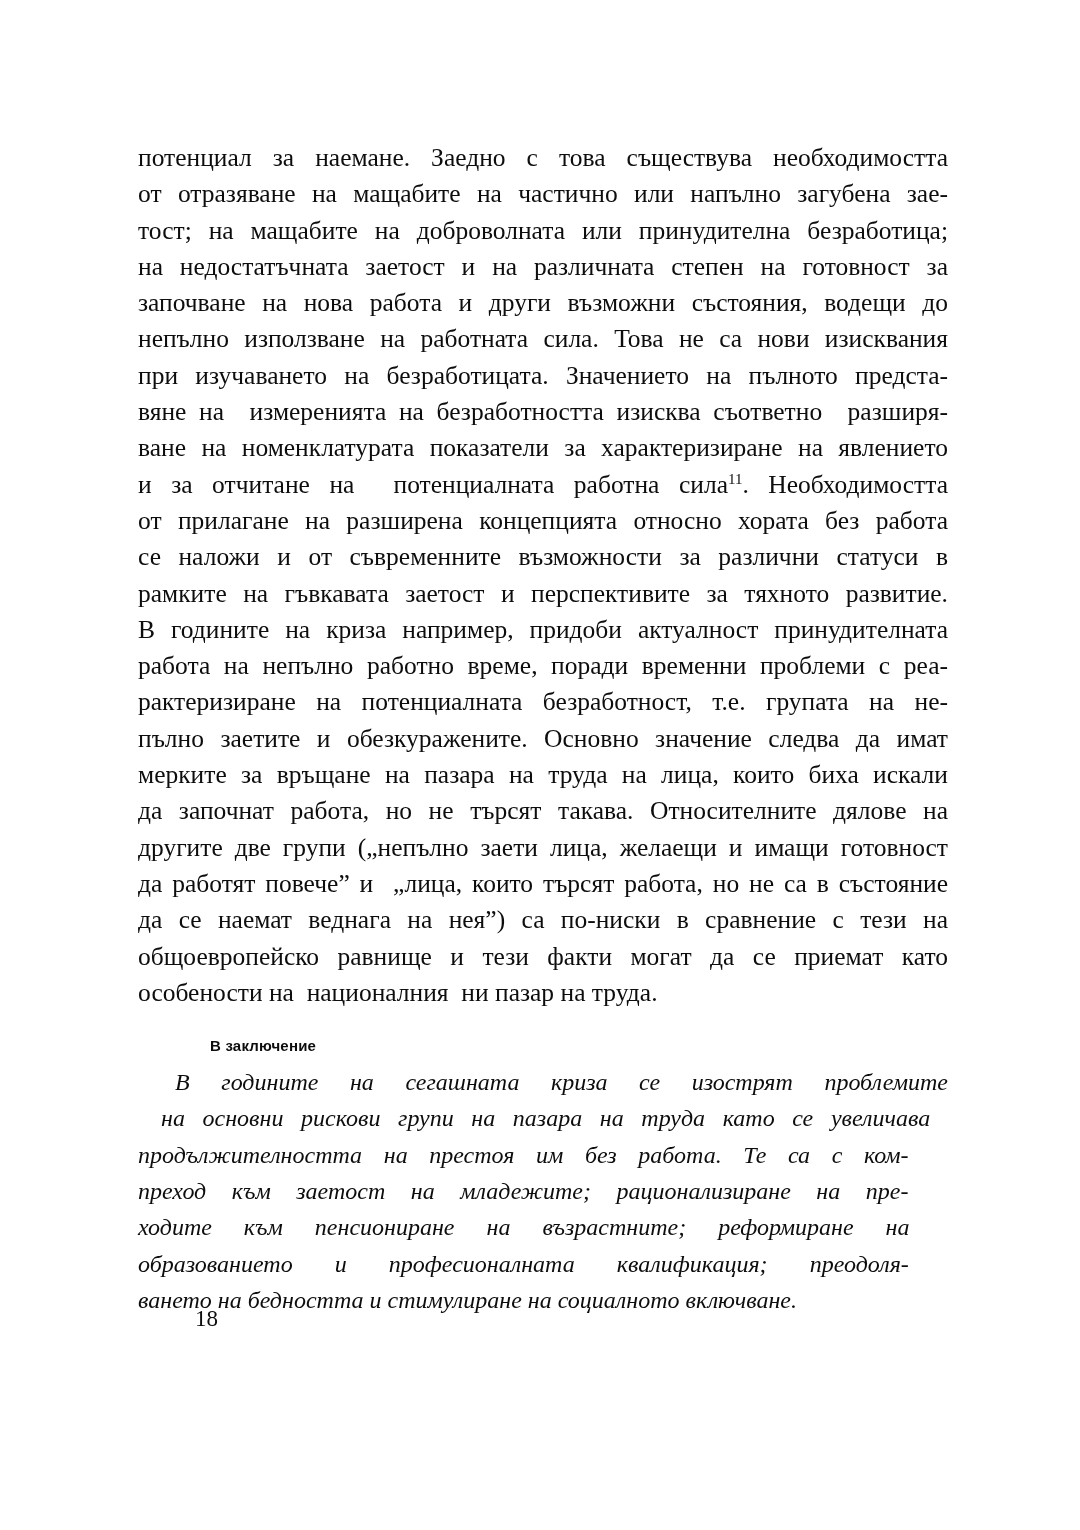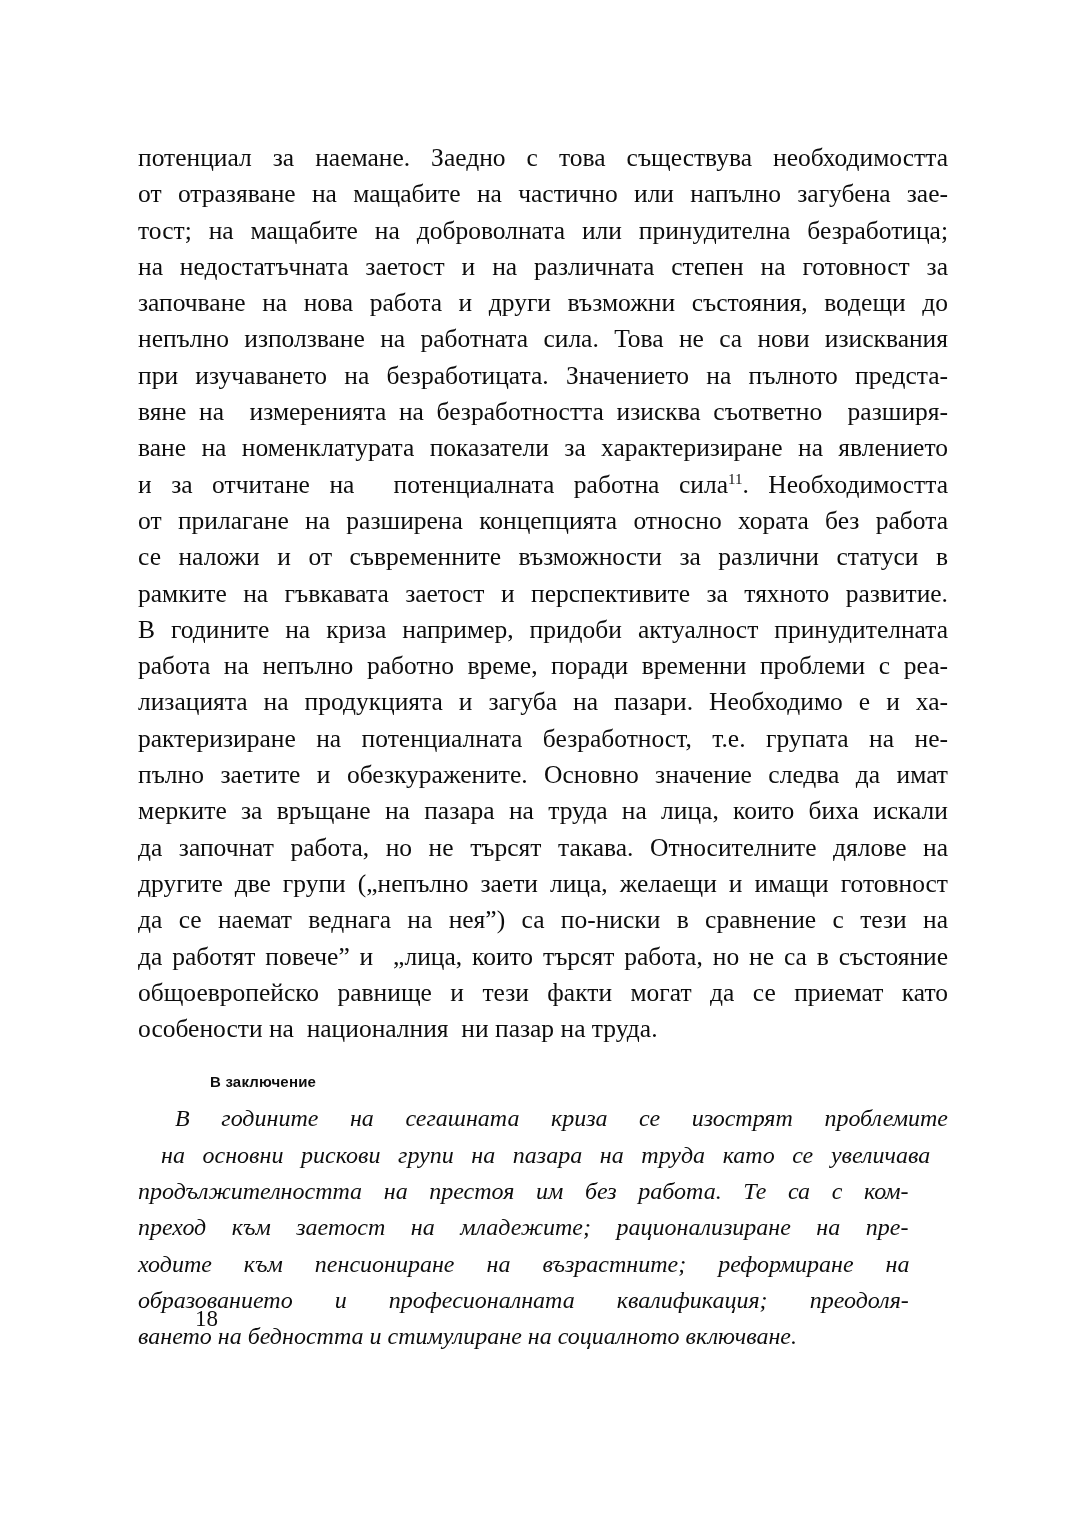--- a/index.html
+++ b/index.html
@@ -95,28 +95,27 @@
       <span class="just"><span style="word-spacing: 8.95139px;">непълно използване на работната сила. Това не са нови изисквания</span></span>
       <span class="just"><span style="word-spacing: 10.942px;">при изучаването на безработицата. Значението на пълното предста-</span></span>
       <span class="just"><span style="word-spacing: 6.34549px;">вяне на  измеренията на безработността изисква съответно  разширя-</span></span>
       <span class="just"><span style="word-spacing: 9.02009px;">ване на номенклатурата показатели за характеризиране на явлението</span></span>
       <span class="just"><span style="word-spacing: 13.168px;"><span>и за отчитане на  потенциалната работна сила</span><sup class="fn">11</sup><span>. Необходимостта</span></span></span>
       <span class="just"><span style="word-spacing: 9.96289px;">от прилагане на разширена концепцията относно хората без работа</span></span>
       <span class="just"><span style="word-spacing: 11.1528px;">се наложи и от съвременните възможности за различни статуси в</span></span>
       <span class="just"><span style="word-spacing: 10.0723px;">рамките на гъвкавата заетост и перспективите за тяхното развитие.</span></span>
       <span class="just"><span style="word-spacing: 9.61384px;">В годините на криза например, придоби актуалност принудителната</span></span>
       <span class="just"><span style="word-spacing: 7.23958px;">работа на непълно работно време, поради временни проблеми с реа-</span></span>
-      <span class="just"><span style="word-spacing: 9.6125px;">лизацията на продукцията и загуба на пазари. Необходимо е и ха-</span></span>
       <span class="just"><span style="word-spacing: 14.0804px;">рактеризиране на потенциалната безработност, т.е. групата на не-</span></span>
       <span class="just"><span style="word-spacing: 10.0879px;">пълно заетите и обезкуражените. Основно значение следва да имат</span></span>
       <span class="just"><span style="word-spacing: 7.93324px;">мерките за връщане на пазара на труда на лица, които биха искали</span></span>
       <span class="just"><span style="word-spacing: 10.1875px;">да започнат работа, но не търсят такава. Относителните дялове на</span></span>
       <span class="just"><span style="word-spacing: 5.6059px;">другите две групи („непълно заети лица, желаещи и имащи готовност</span></span>
+      <span class="just"><span style="word-spacing: 3.54447px;">да работят повече” и  „лица, които търсят работа, но не са в състояние</span></span>
       <span class="just"><span style="word-spacing: 9.98698px;">да се наемат веднага на нея”) са по-ниски в сравнение с тези на</span></span>
-      <span class="just"><span style="word-spacing: 3.54447px;">да работят повече” и  „лица, които търсят работа, но не са в състояние</span></span>
       <span class="just"><span style="word-spacing: 12.0729px;">общоевропейско равнище и тези факти могат да се приемат като</span></span>
       <span class="nojust">особености на  националния  ни пазар на труда.</span>
     </div>
 
     <div class="heading">В заключение</div>
 
     <div class="concl-par">
       <span class="just"><span style="width:72px;display:inline-block"></span><span style="word-spacing: 25.5536px;">В годините на сегашната криза се изострят проблемите</span></span>
       <span class="just"><span style="word-spacing: 11.6156px; margin-left: 23px;">на основни рискови групи на пазара на труда като се увеличава</span></span>
       <span class="just"><span style="word-spacing: 15.6042px;">продължителността на престоя им без работа. Те са с ком-</span></span>

